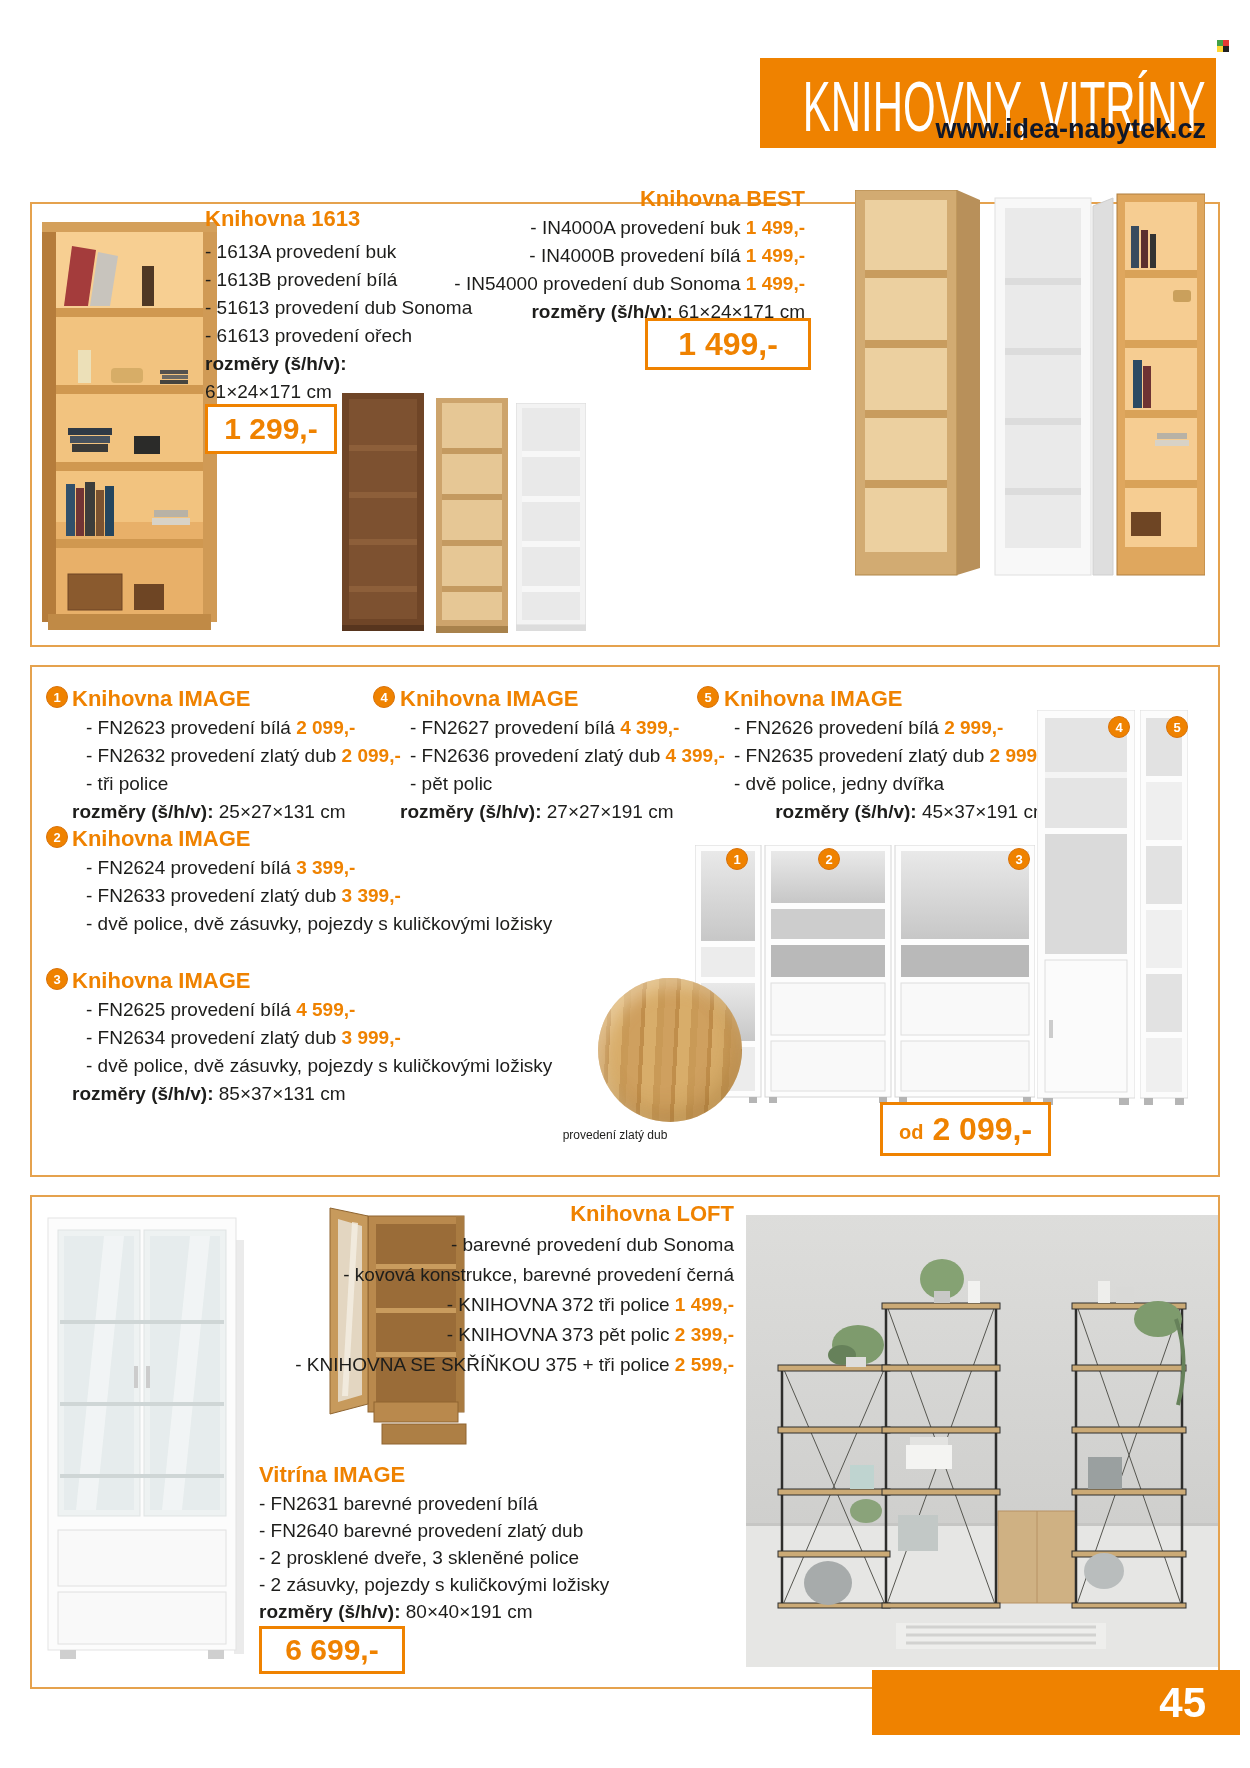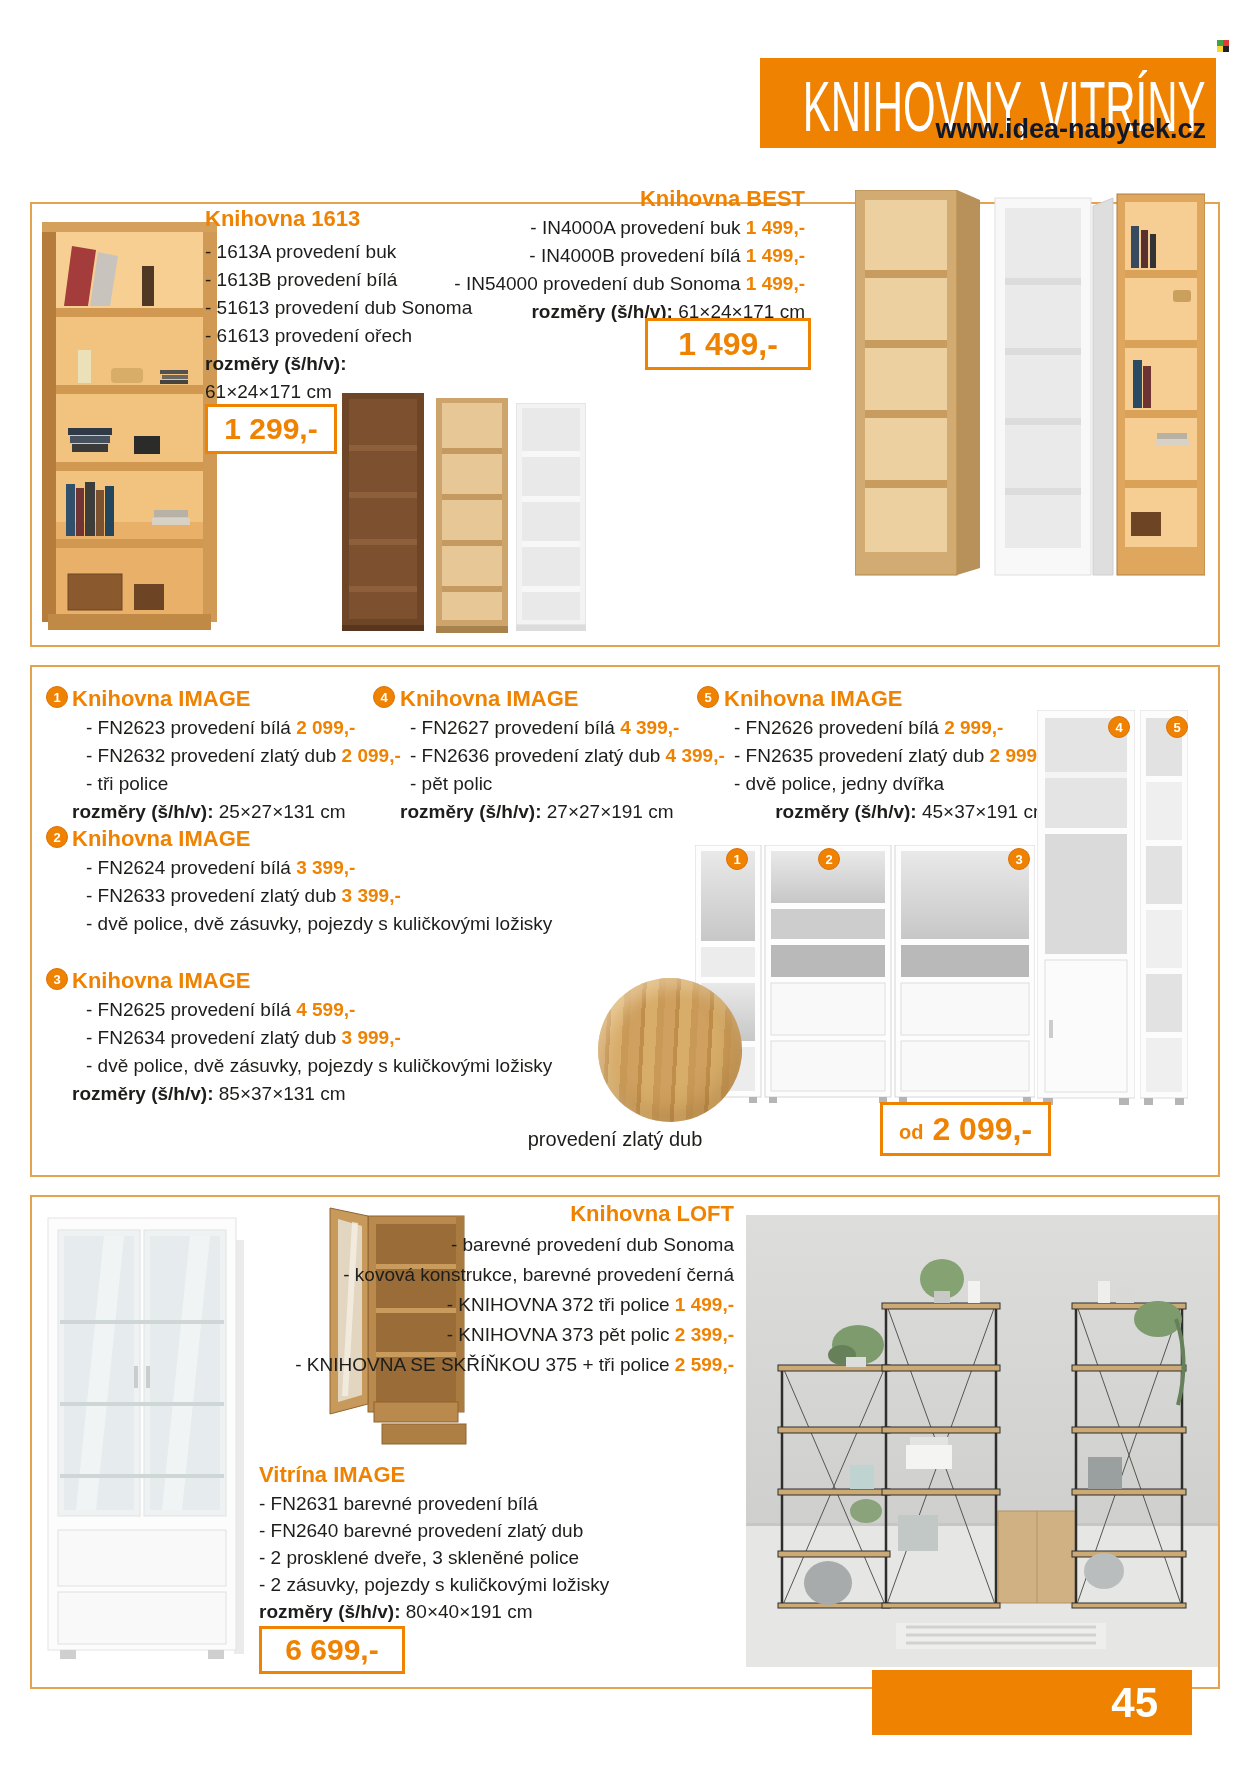--- a/index.html
+++ b/index.html
@@ -22,23 +22,23 @@
   .dims .lbl{font-weight:bold;}
   .indent{margin-left:14px;}
   .ind10{margin-left:10px;}
   .out34{margin-left:-34px;text-align:right;}
   .ra{text-align:right;}
   .pricebox{position:absolute;border:3px solid var(--o);background:#fff;color:var(--o);
             font-weight:bold;display:flex;align-items:center;justify-content:center;}
   .badge{position:absolute;width:22px;height:22px;border-radius:50%;background:var(--o);
          border:1px solid #d9720a;color:#fff;font-size:13px;font-weight:bold;display:flex;
          align-items:center;justify-content:center;box-sizing:border-box;}
-  .caption{font-size:20px;text-align:center;}
+  .caption{font-size:12px;text-align:center;}
   .odsmall{font-size:20px;font-weight:bold;margin-right:9px;margin-top:7px;}
-  .footerbar{position:absolute;left:872px;top:1670px;width:320px;height:65px;background:var(--o);}
+  .footerbar{position:absolute;left:872px;top:1670px;width:368px;height:65px;background:var(--o);}
   .pagenum{position:absolute;right:34px;top:0;line-height:65px;font-size:42px;font-weight:bold;color:#fff;}
   .swatch{position:absolute;left:598px;top:978px;width:144px;height:144px;border-radius:50%;
           background:repeating-linear-gradient(93deg,#cfa05f 0 11px,#c08e4b 11px 15px,#d8ad6a 15px 27px,#c99a57 27px 34px);
           box-shadow:inset -8px -10px 22px rgba(120,80,20,.25), inset 6px 8px 16px rgba(255,240,210,.5);}
   svg{display:block;}
 </style>
 </head>
 <body>
 
 <div class="canvas">

